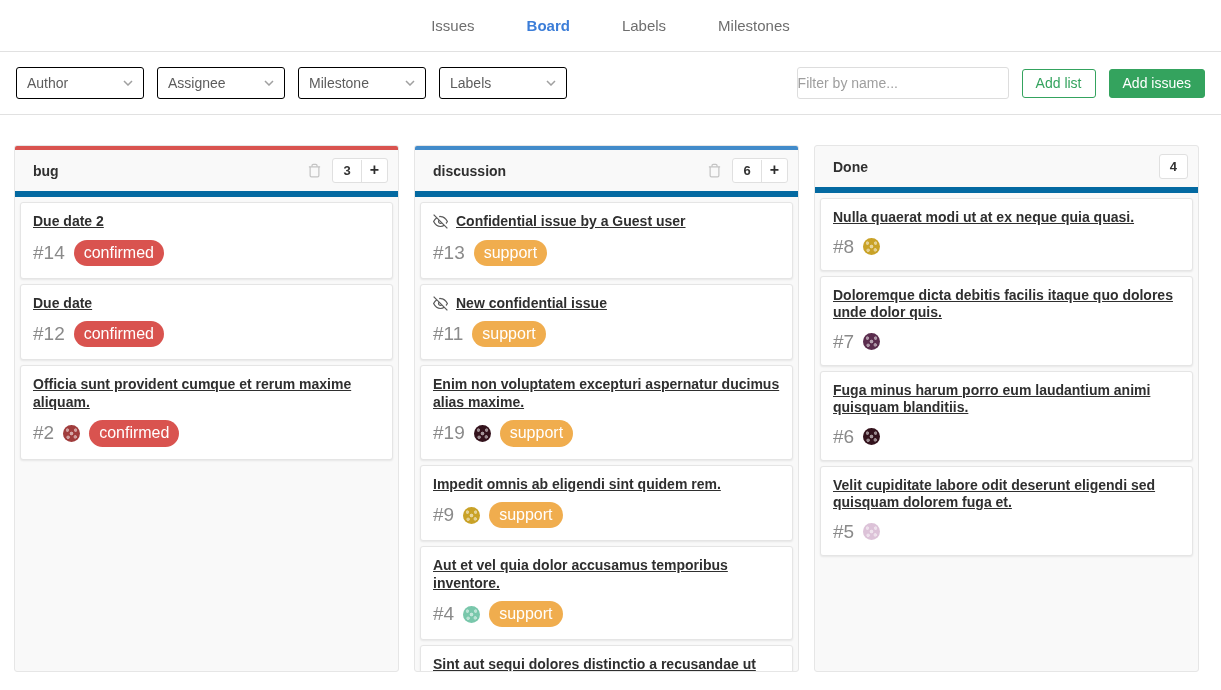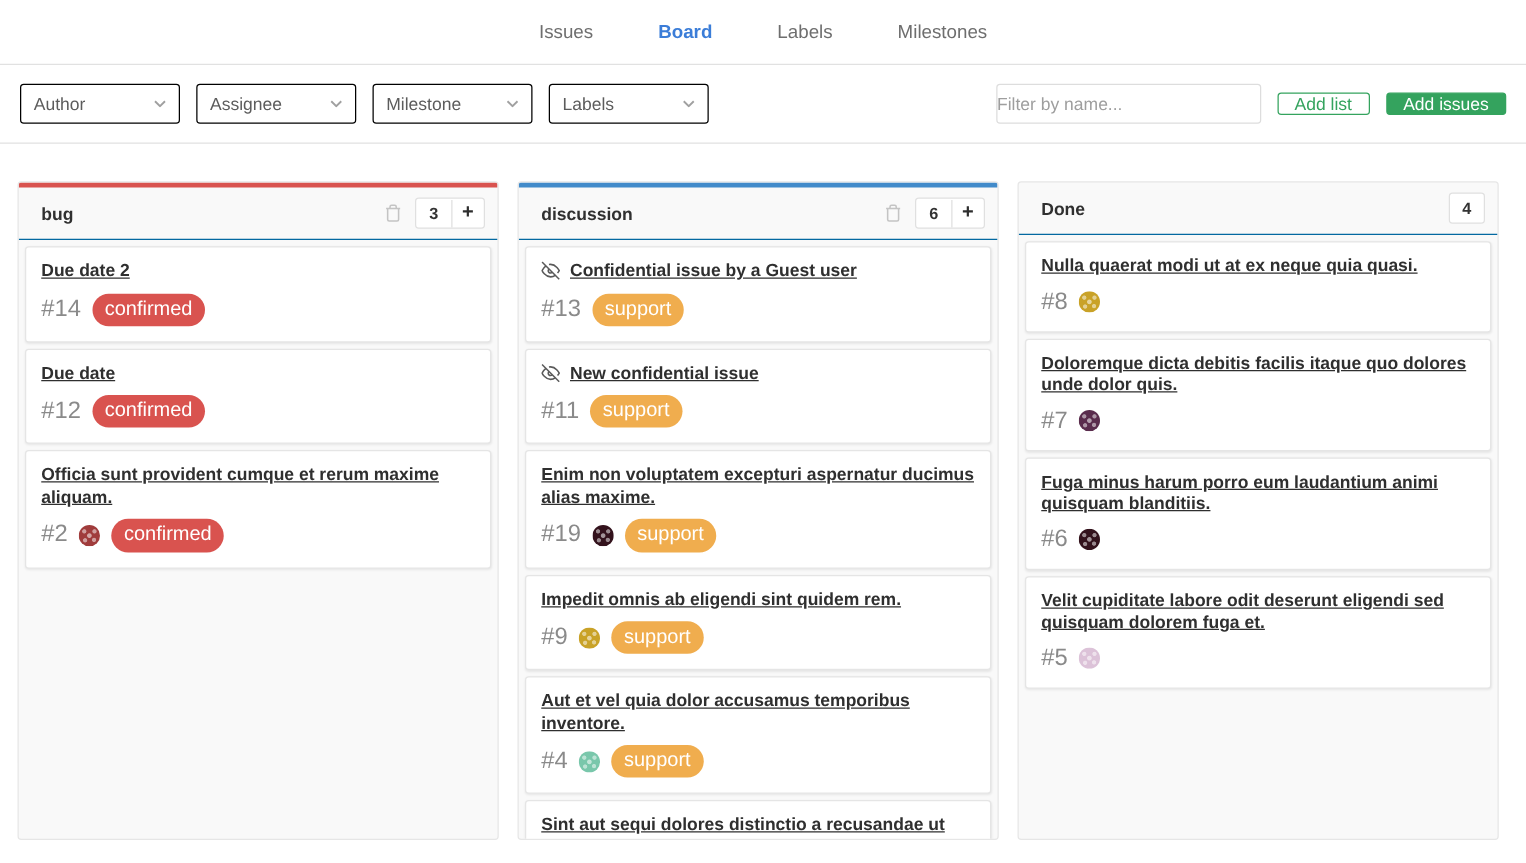--- a/index.html
+++ b/index.html
@@ -15,30 +15,30 @@
   
   .filterbar { height:63px; border-bottom:1px solid #e1e1e1; display:flex;
     align-items:center; padding:0 16px; gap:13px; background:#fff; }
   .dropdown { width:128px; height:32px; background:#fff; border:1px solid #000000;
     border-radius:3px; display:flex; align-items:center; justify-content:space-between;
     padding:0 10px; font-size:14px; color:#5c5c5c; cursor:pointer; }
   .spacer { flex:1; }
   .filter-input { width:212px; height:32px; border:1px solid #ddd; border-radius:3px;
     padding:0 0; font-size:14px; color:#444; outline:none; }
   .filter-input::placeholder { color:#9e9e9e; }
-  .btn { height:18px; border-radius:3px; font-size:14px; padding:0 13px; cursor:pointer;text-align:center; }
+  .btn { height:29px; border-radius:3px; font-size:14px; padding:0 13px; cursor:pointer;text-align:center; }
   .btn-outline { background:#fff; border:1px solid #34a35e; color:#34a35e; }
   .btn-solid { background:#34a35e; border:1px solid #34a35e; color:#fff; }
 
   
   .board { display:flex; gap:15px; padding:30px 14px 0 14px; height:574px; align-items:flex-start; }
   .list { width:385px; height:527px; background:#f9f9f9; border:1px solid #e6e6e6;
     border-radius:3px; display:flex; flex-direction:column; overflow:hidden; }
   .list-topbar { height:4px; width:100%; flex:none; }
-  .list-header { display:flex; align-items:center; padding:8px 10px; border-bottom:1px solid #0369a1; }
+  .list-header { display:flex; align-items:center; padding:8px 10px; border-bottom:6px solid #0369a1; }
   .list-title { font-size:14px; font-weight:700; color:#303030; padding-left:8px; }
   .header-right { margin-left:auto; display:flex; align-items:center; gap:10px; }
   .count-group { display:flex; align-items:center; background:#fff; border:1px solid #e0e0e0;
     border-radius:3px; font-size:13px; color:#333; }
   .count-num { padding:4px 10px; font-weight:700; }
   .plus-btn { border-left:1px solid #e0e0e0; padding:2px 8px 4px 8px; font-weight:700;
     font-size:16px; line-height:1; color:#2e2e2e; cursor:pointer; background:none; border-top:none; border-right:none; border-bottom:none; }
   .trash-btn { background:none; border:none; cursor:pointer; display:flex; align-items:center; }
   .list-body { padding:5px; display:flex; flex-direction:column; gap:5px; overflow:hidden; flex:1; }
 

